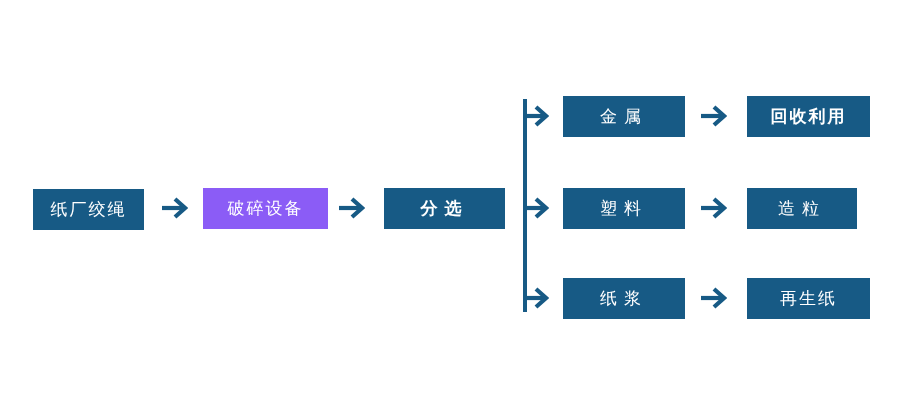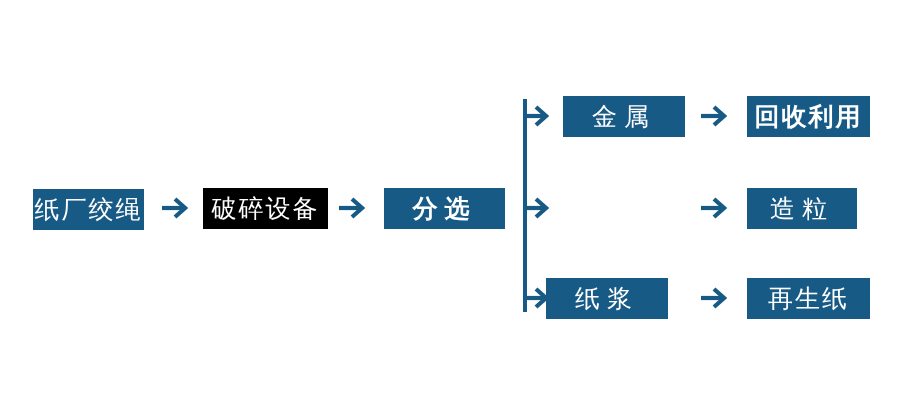--- a/index.html
+++ b/index.html
@@ -15,27 +15,27 @@
     background: #ffffff;
     overflow: hidden;
   }
   .node {
     position: absolute;
     height: 41px;
     display: flex;
     align-items: center;
     justify-content: center;
     color: #ffffff;
-    font-size: 25px;
+    font-size: 17px;
     letter-spacing: 2px;
     white-space: nowrap;
     box-sizing: border-box;
   }
   .node.blue { background: #175a85; }
-  .node.red  { background: #000000; }
+  .node.red  { background: #8b5cf6; }
   .arrow {
     position: absolute;
     width: 26px;
     height: 24px;
     stroke: #175a85;
     stroke-width: 4.2;
     fill: none;
   }
   .vline {
     position: absolute;
@@ -74,30 +74,31 @@
   <svg class="arrow" style="left:701px; top:104px;" viewBox="0 0 26 24">
     <line x1="0" y1="12" x2="21" y2="12"></line>
       <polyline points="13,3 23,12 13,21"></polyline>
   </svg>
   <div class="node blue" style="left:747px; top:96px; width:123px;font-weight:bold;">回收利用</div>
 
   <svg class="arrow" style="left:523px; top:196px;" viewBox="0 0 26 24">
     <line x1="0" y1="12" x2="21" y2="12"></line>
       <polyline points="13,3 23,12 13,21"></polyline>
   </svg>
+  <div class="node blue" style="left: 563px; top: 188px; width: 122px; letter-spacing: 7px;">塑料</div>
   <svg class="arrow" style="left:701px; top:196px;" viewBox="0 0 26 24">
     <line x1="0" y1="12" x2="21" y2="12"></line>
       <polyline points="13,3 23,12 13,21"></polyline>
   </svg>
   <div class="node blue" style="left: 747px; top: 188px; width: 110px; letter-spacing: 7px;">造粒</div>
 
   <svg class="arrow" style="left:523px; top:286px;" viewBox="0 0 26 24">
     <line x1="0" y1="12" x2="21" y2="12"></line>
       <polyline points="13,3 23,12 13,21"></polyline>
   </svg>
-  <div class="node blue" style="left: 546px; top: 278px; width: 122px; letter-spacing: 7px;">纸浆</div>
+  <div class="node blue" style="left: 563px; top: 278px; width: 122px; letter-spacing: 7px;">纸浆</div>
   <svg class="arrow" style="left:701px; top:286px;" viewBox="0 0 26 24">
     <line x1="0" y1="12" x2="21" y2="12"></line>
       <polyline points="13,3 23,12 13,21"></polyline>
   </svg>
   <div class="node blue" style="left:747px; top:278px; width:123px;">再生纸</div>
 
 </div>
 
 </body></html>

